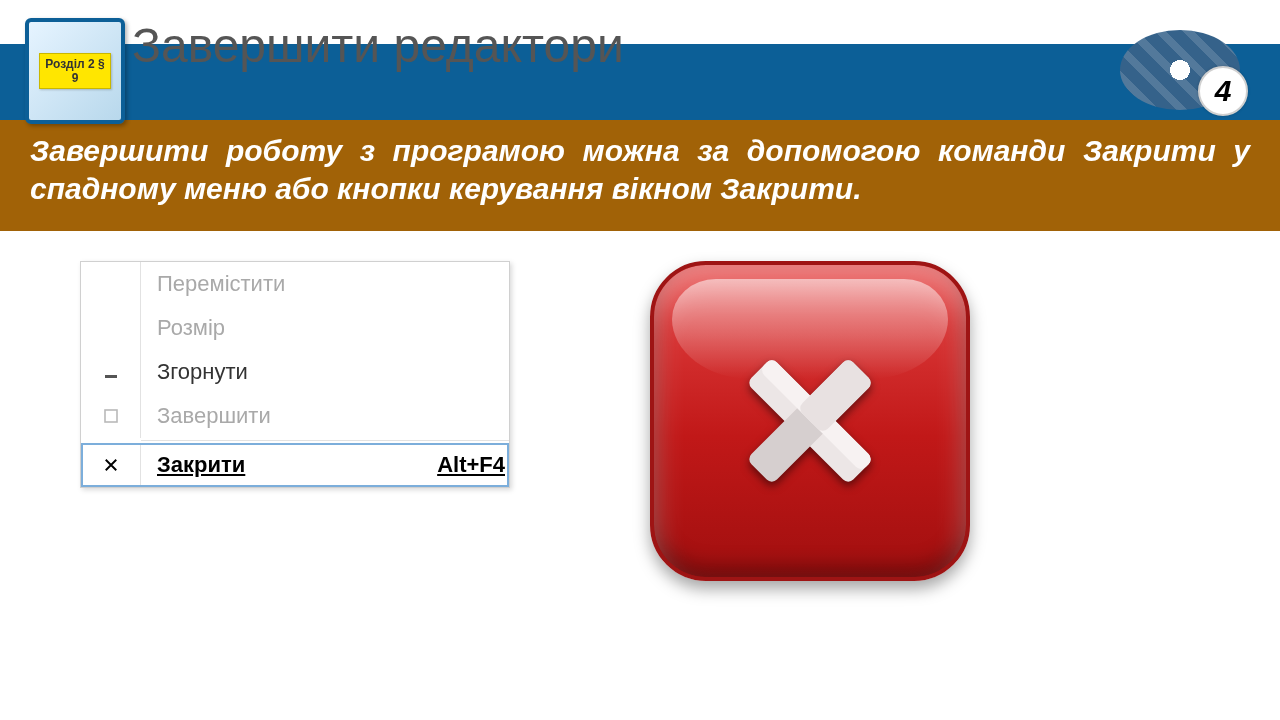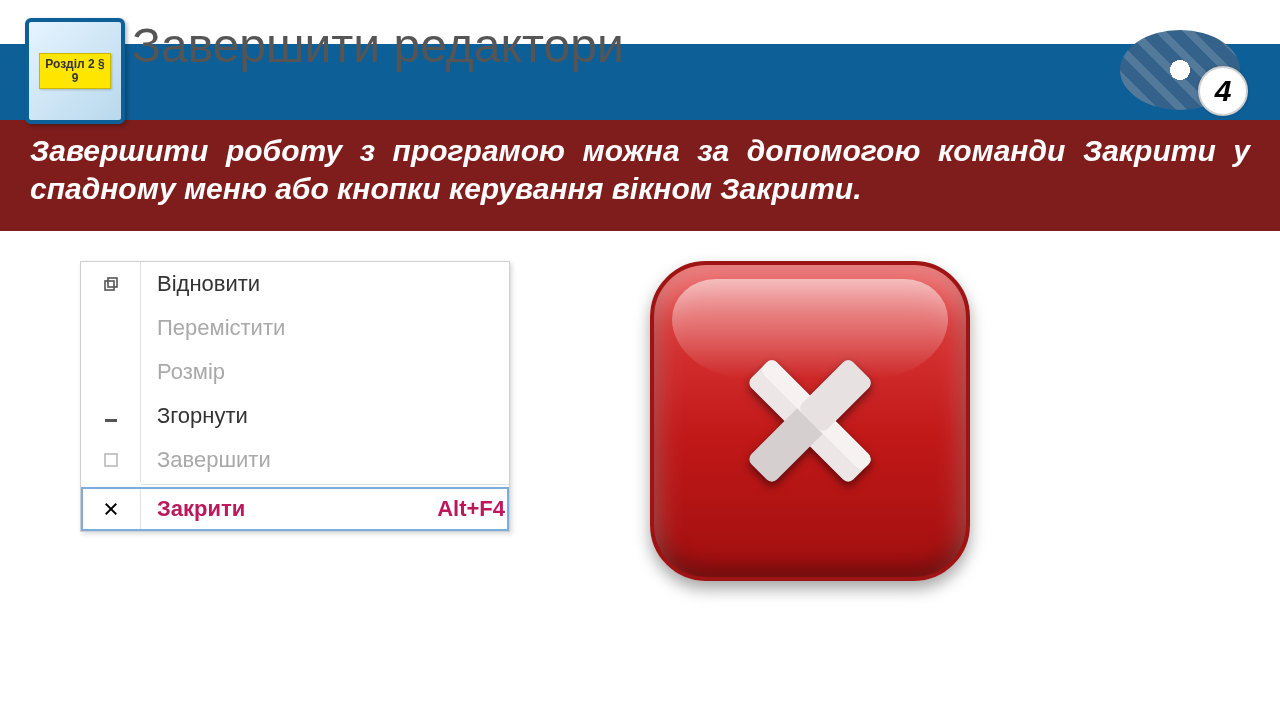--- a/index.html
+++ b/index.html
@@ -96,21 +96,21 @@
     justify-content: center;
     font-weight: bold;
     font-size: 30px;
     font-style: italic;
     color: #000;
     box-shadow: 0 0 3px rgba(0,0,0,0.2);
   }
 
   
   .band {
-    background: #7f1d1d;
+    background: #a16207;
     color: #fff;
     padding: 12px 30px 24px 30px;
     font-size: 30px;
     font-style: italic;
     font-weight: bold;
     text-align: justify;
     line-height: 1.25;
   }
 
   
@@ -158,21 +158,21 @@
   .disabled .menu-label { color: #a9a9a9; }
   .menu-sep {
     height: 1px;
     background: #e2e2e2;
     margin: 2px 0 2px 60px;
   }
   .menu .selected {
     outline: 2px solid #7caedb;
     outline-offset: -2px;
   }
-  .selected .menu-label, .selected .menu-short { font-weight: bold; color: #be185d; }
+  .selected .menu-label, .selected .menu-short { font-weight: bold; color: #000000; text-decoration: underline; }
 
   
   .close-btn {
     width: 320px;
     height: 320px;
     border-radius: 56px;
     background: linear-gradient(#e64545 0%, #c11818 55%, #a10f0f 100%);
     border: 4px solid #9e1414;
     box-shadow:
       inset 0 20px 30px rgba(255,255,255,0.35),
@@ -213,29 +213,20 @@
     <div class="badge-num">4</div>
   </div>
 </div>
 
 <div class="band">Завершити роботу з програмою можна за допомогою команди Закрити у спадному меню або кнопки керування вікном Закрити.</div>
 
 <div class="content">
 
   <div class="menu">
 
-    <div class="menu-row">
-      <span class="menu-icon">
-        <svg viewBox="0 0 16 16" width="16" height="16">
-            <rect x="2" y="5" width="9" height="9" fill="none" stroke="#555" stroke-width="1.6"></rect>
-            <rect x="5" y="2" width="9" height="9" fill="none" stroke="#555" stroke-width="1.6"></rect>
-          </svg>
-      </span>
-      <span class="menu-label">Відновити</span>
-    </div>
 
     <div class="menu-row disabled">
       <span class="menu-icon"></span>
       <span class="menu-label">Перемістити</span>
     </div>
 
     <div class="menu-row disabled">
       <span class="menu-icon"></span>
       <span class="menu-label">Розмір</span>
     </div>

